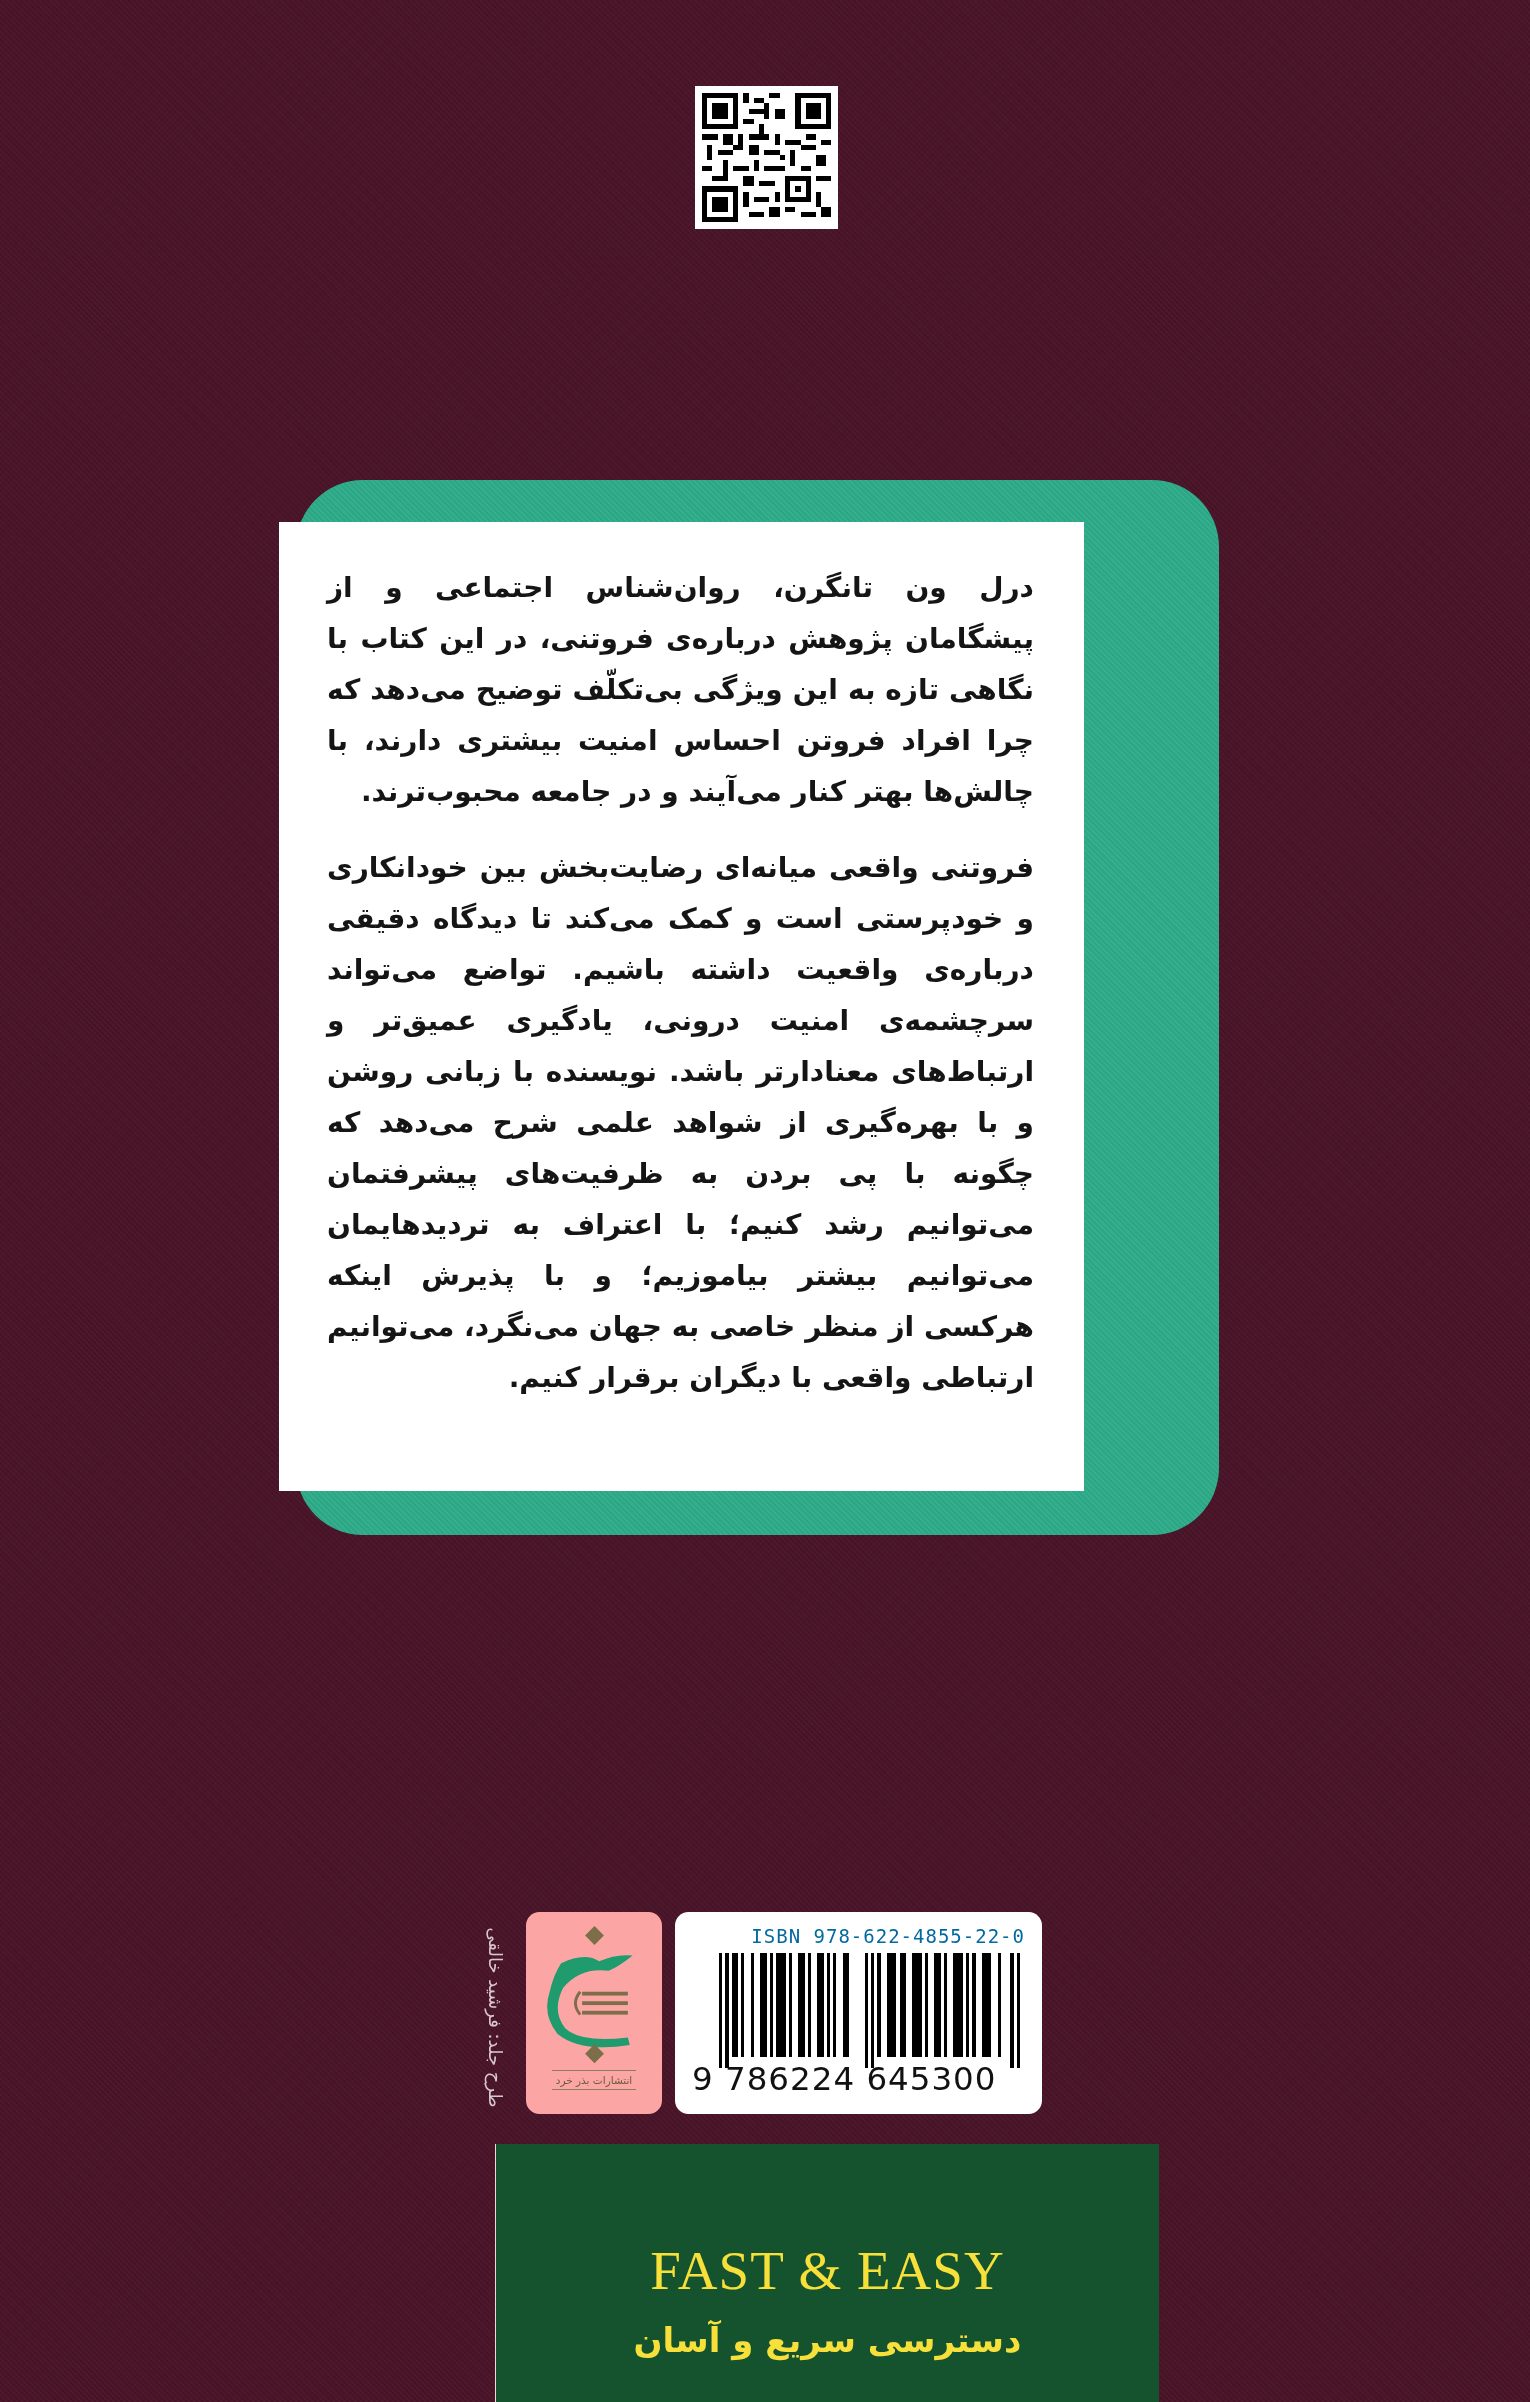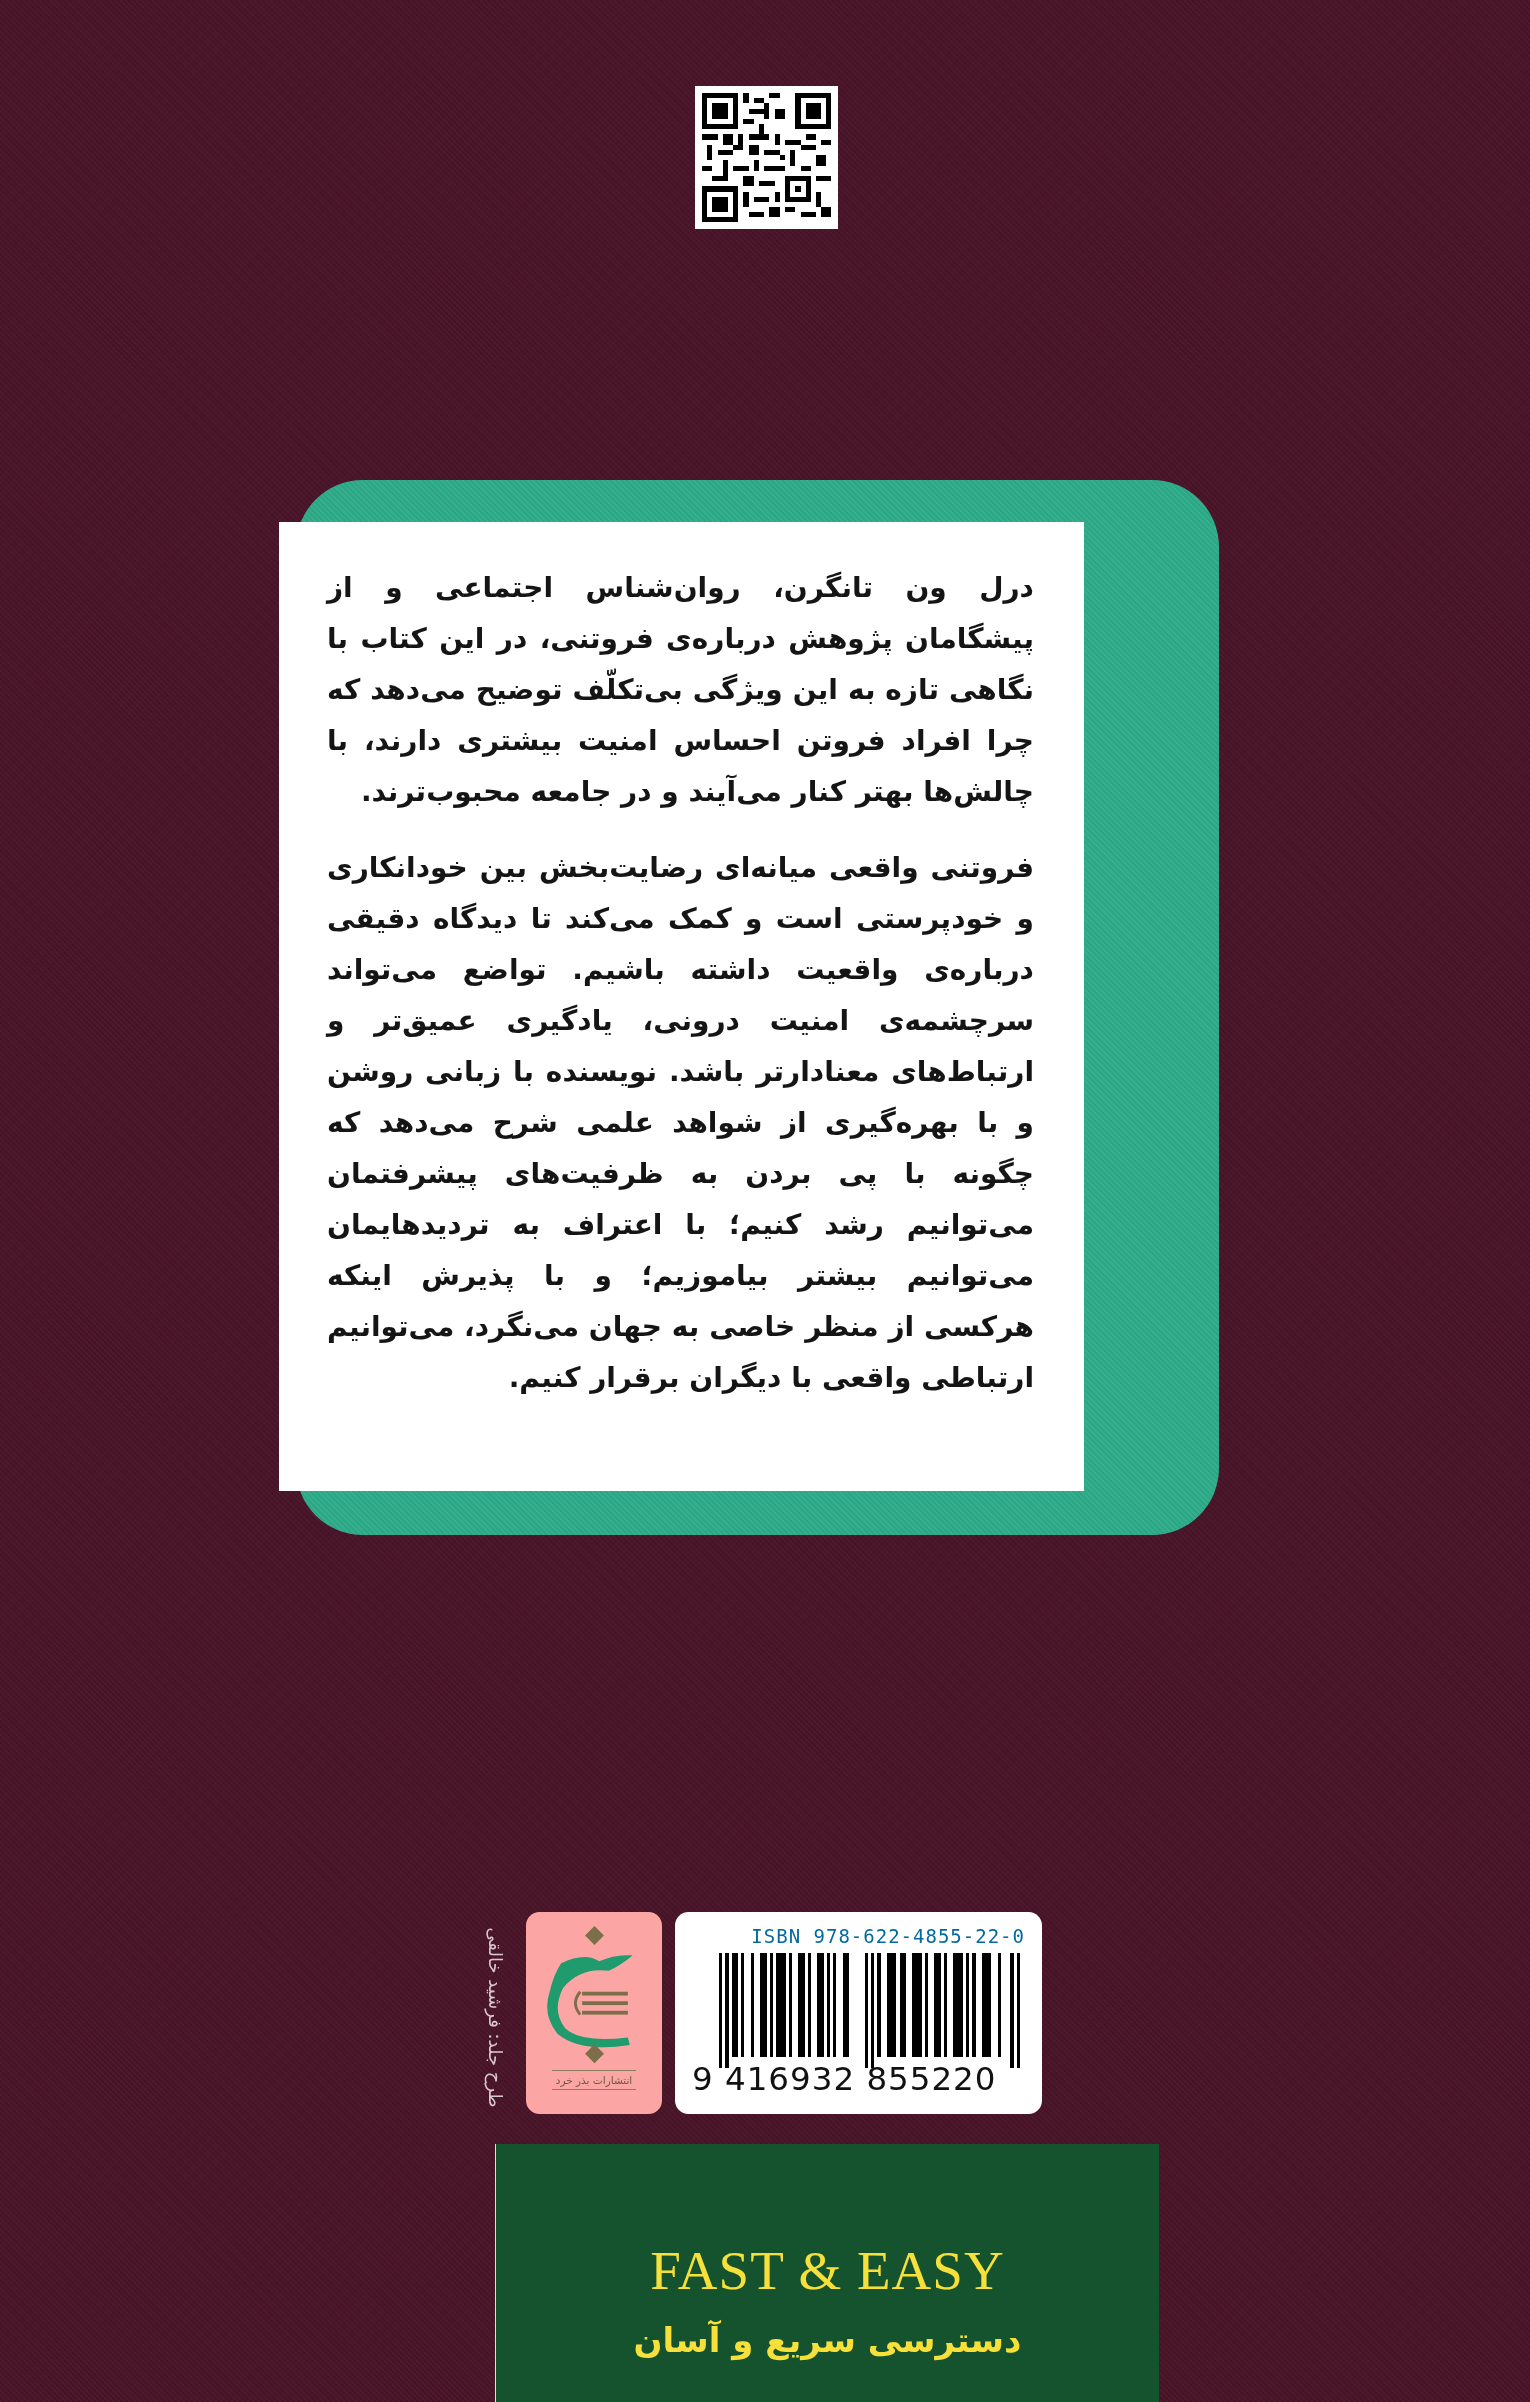--- a/index.html
+++ b/index.html
@@ -240,21 +240,21 @@
         <rect x="71" y="0" width="1" height="36"></rect>
           <rect x="74" y="0" width="3" height="36"></rect>
           <rect x="78" y="0" width="1" height="36"></rect>
         <rect x="80" y="0" width="1" height="36"></rect>
           <rect x="83" y="0" width="3" height="36"></rect>
           <rect x="88" y="0" width="1" height="36"></rect>
         <rect x="92" y="0" width="1" height="40"></rect>
           <rect x="94" y="0" width="1" height="40"></rect>
       </g>
     </svg>
-    <div class="ean">9 416932 855220</div>
+    <div class="ean">9 786224 645300</div>
   </div>
 
   <div class="badge">
     <div class="en">FAST &amp; EASY</div>
     <div class="fa">دسترسی سریع و آسان</div>
   </div>
 
 </div>
 
 

